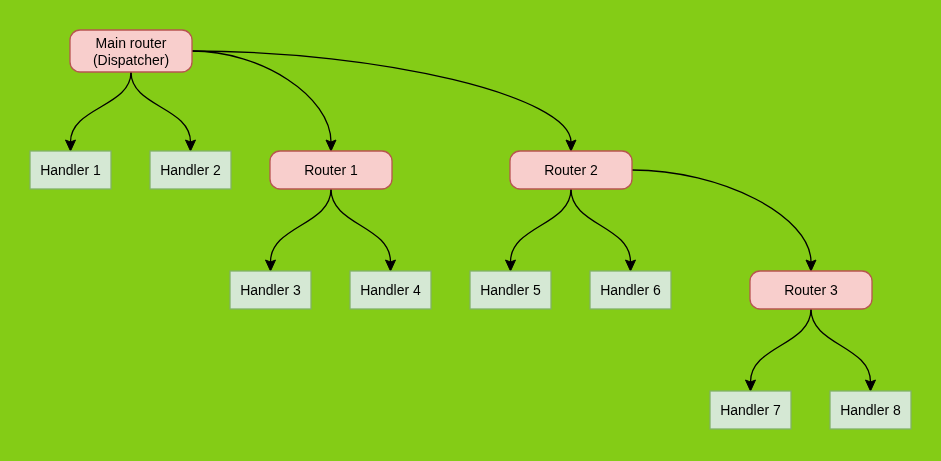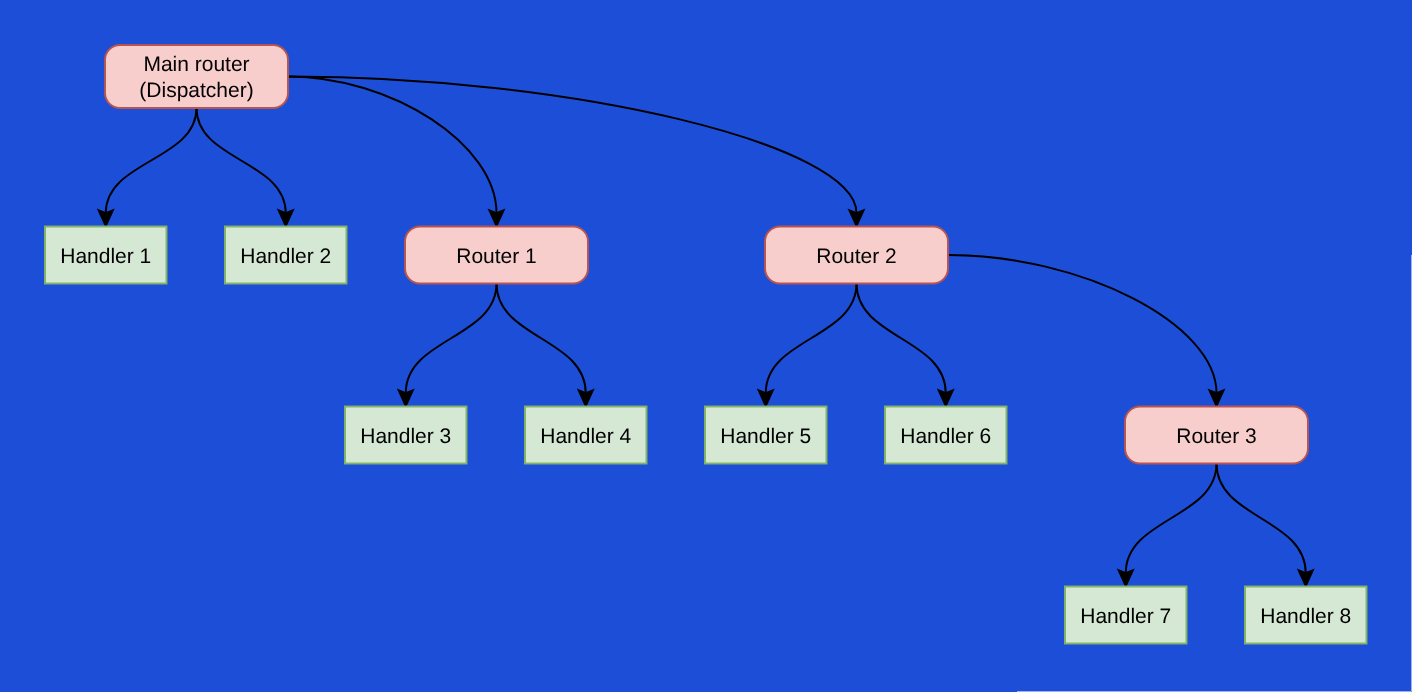--- a/index.html
+++ b/index.html
@@ -4,21 +4,21 @@
 <style>
   html, body {
     margin: 0;
     padding: 0;
     background: #ffffff;
   }
   #canvas {
     position: relative;
     width: 941px;
     height: 461px;
-    background: #1d4ed8;
+    background: #84cc16;
     font-family: "Liberation Sans", sans-serif;
     overflow: hidden;
   }
   svg text {
     font-family: "Liberation Sans", sans-serif;
     font-size: 14px;
     fill: #000000;
   }
 </style>
 </head>

